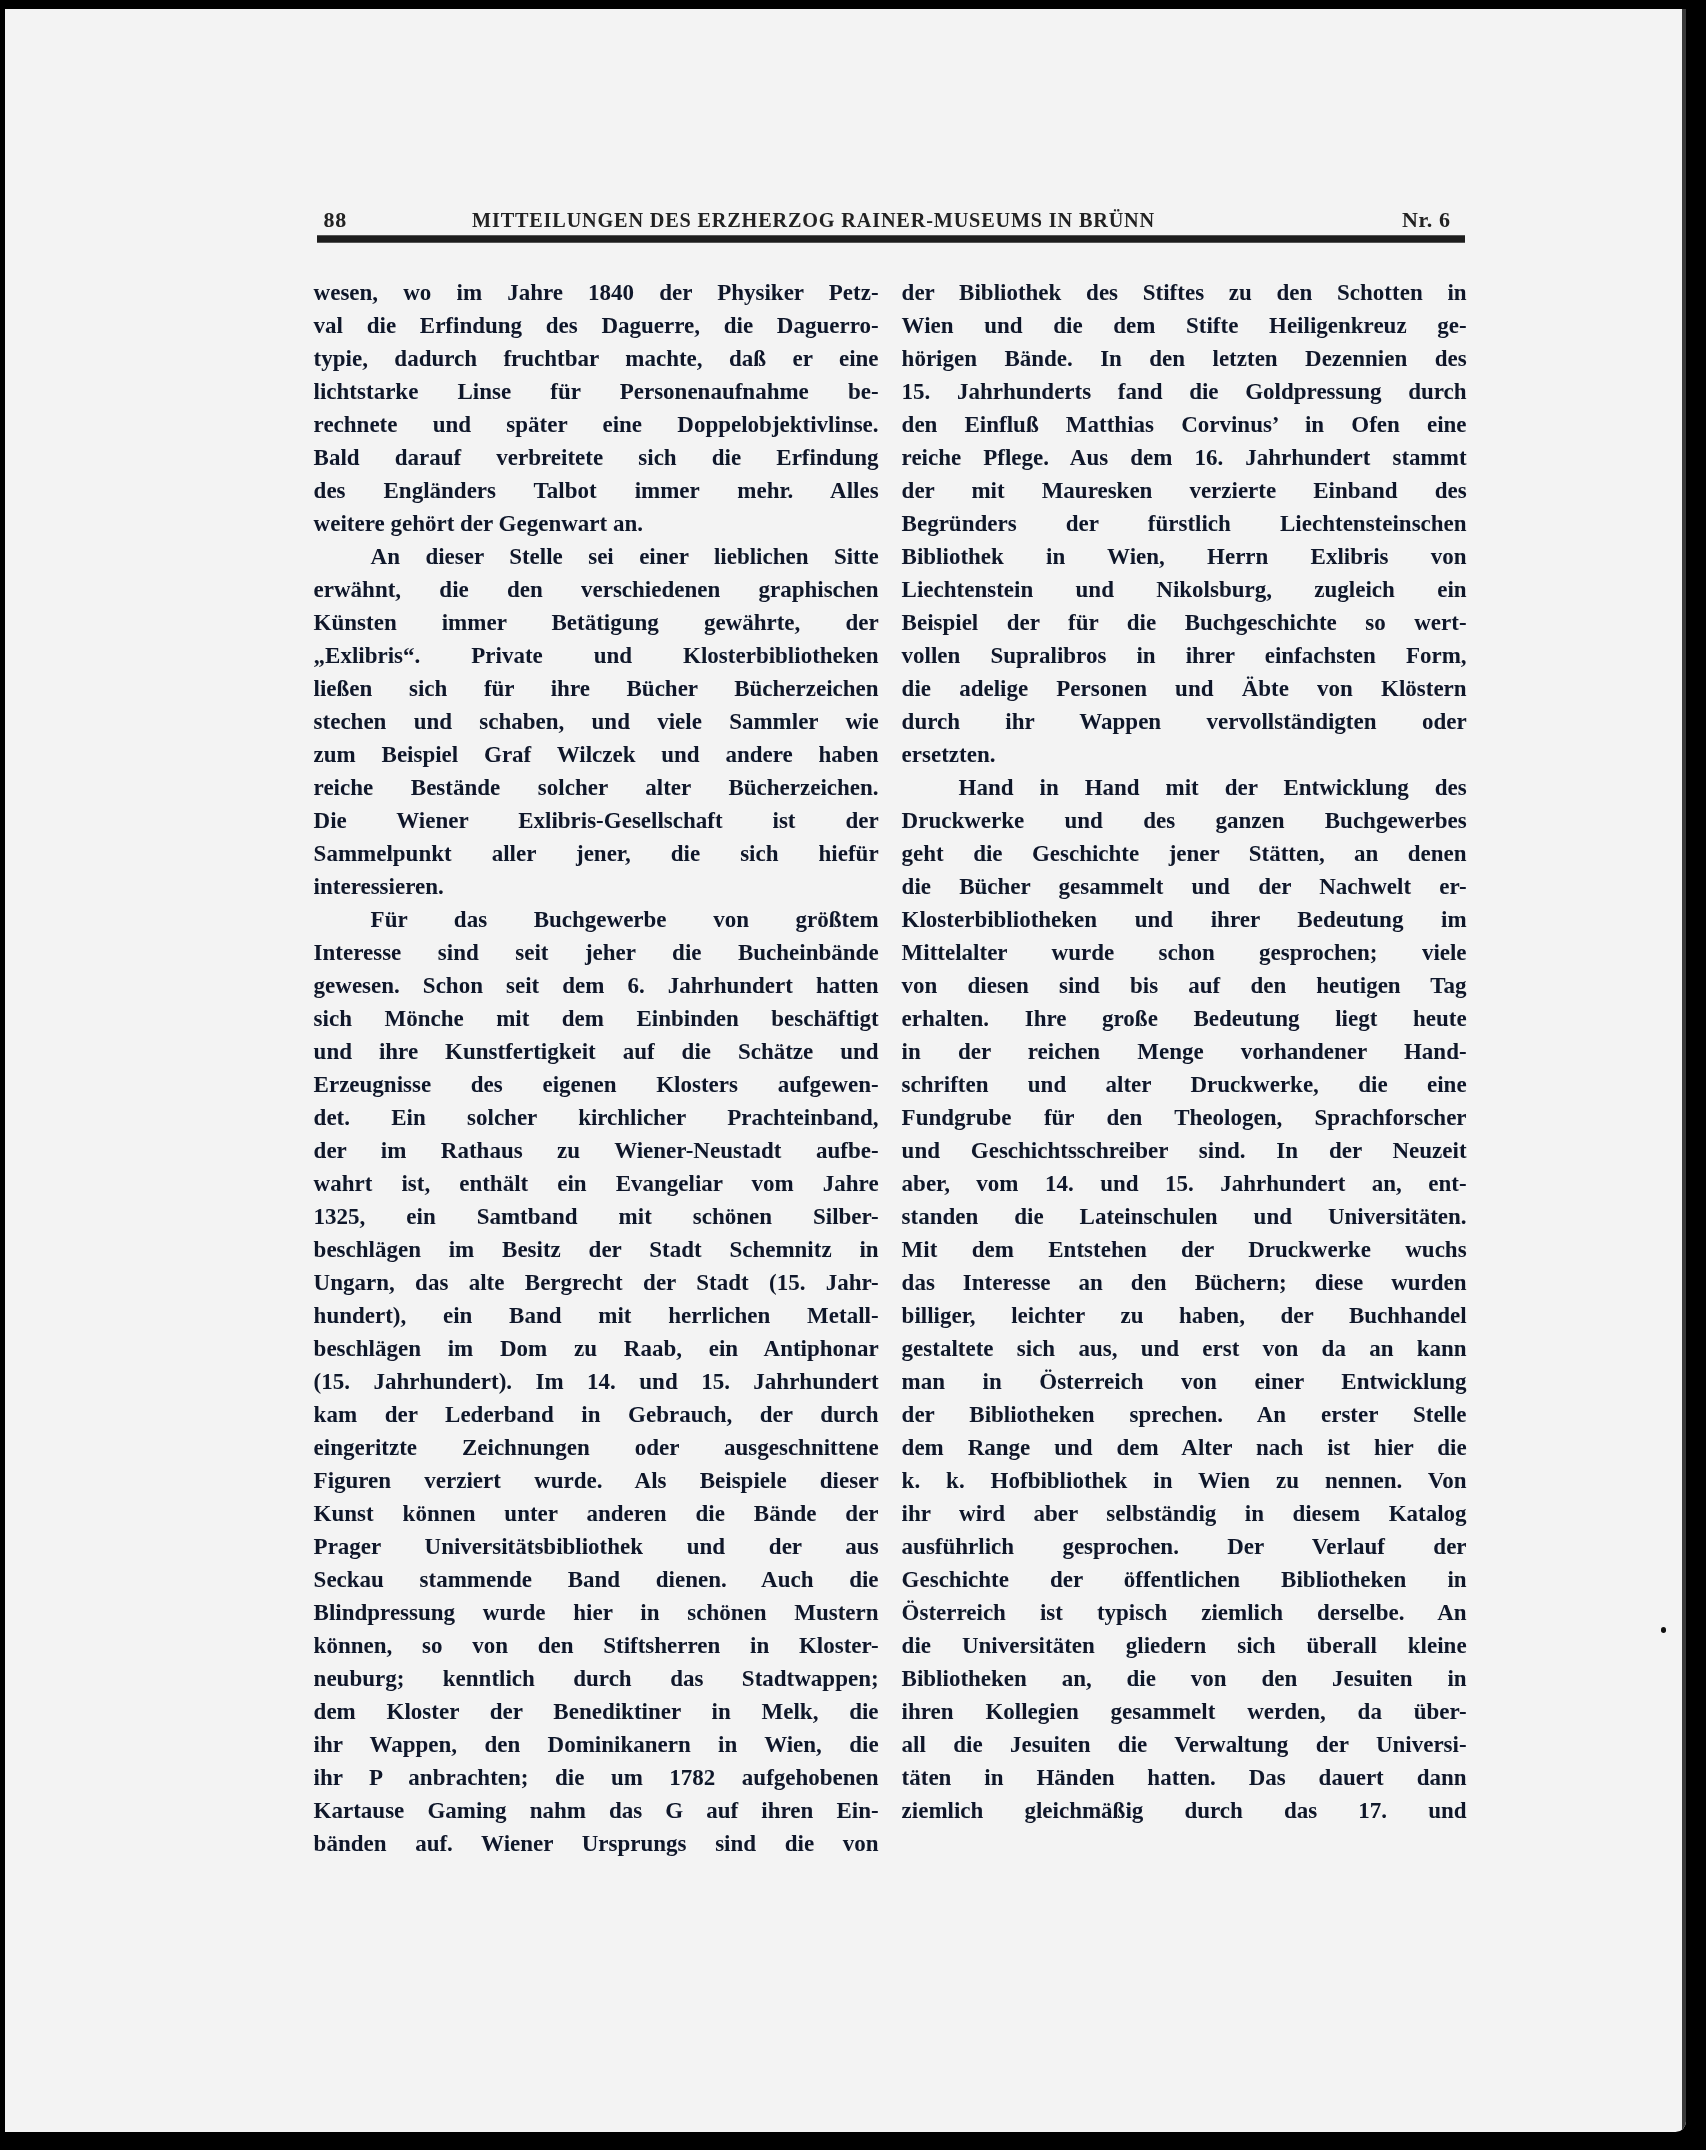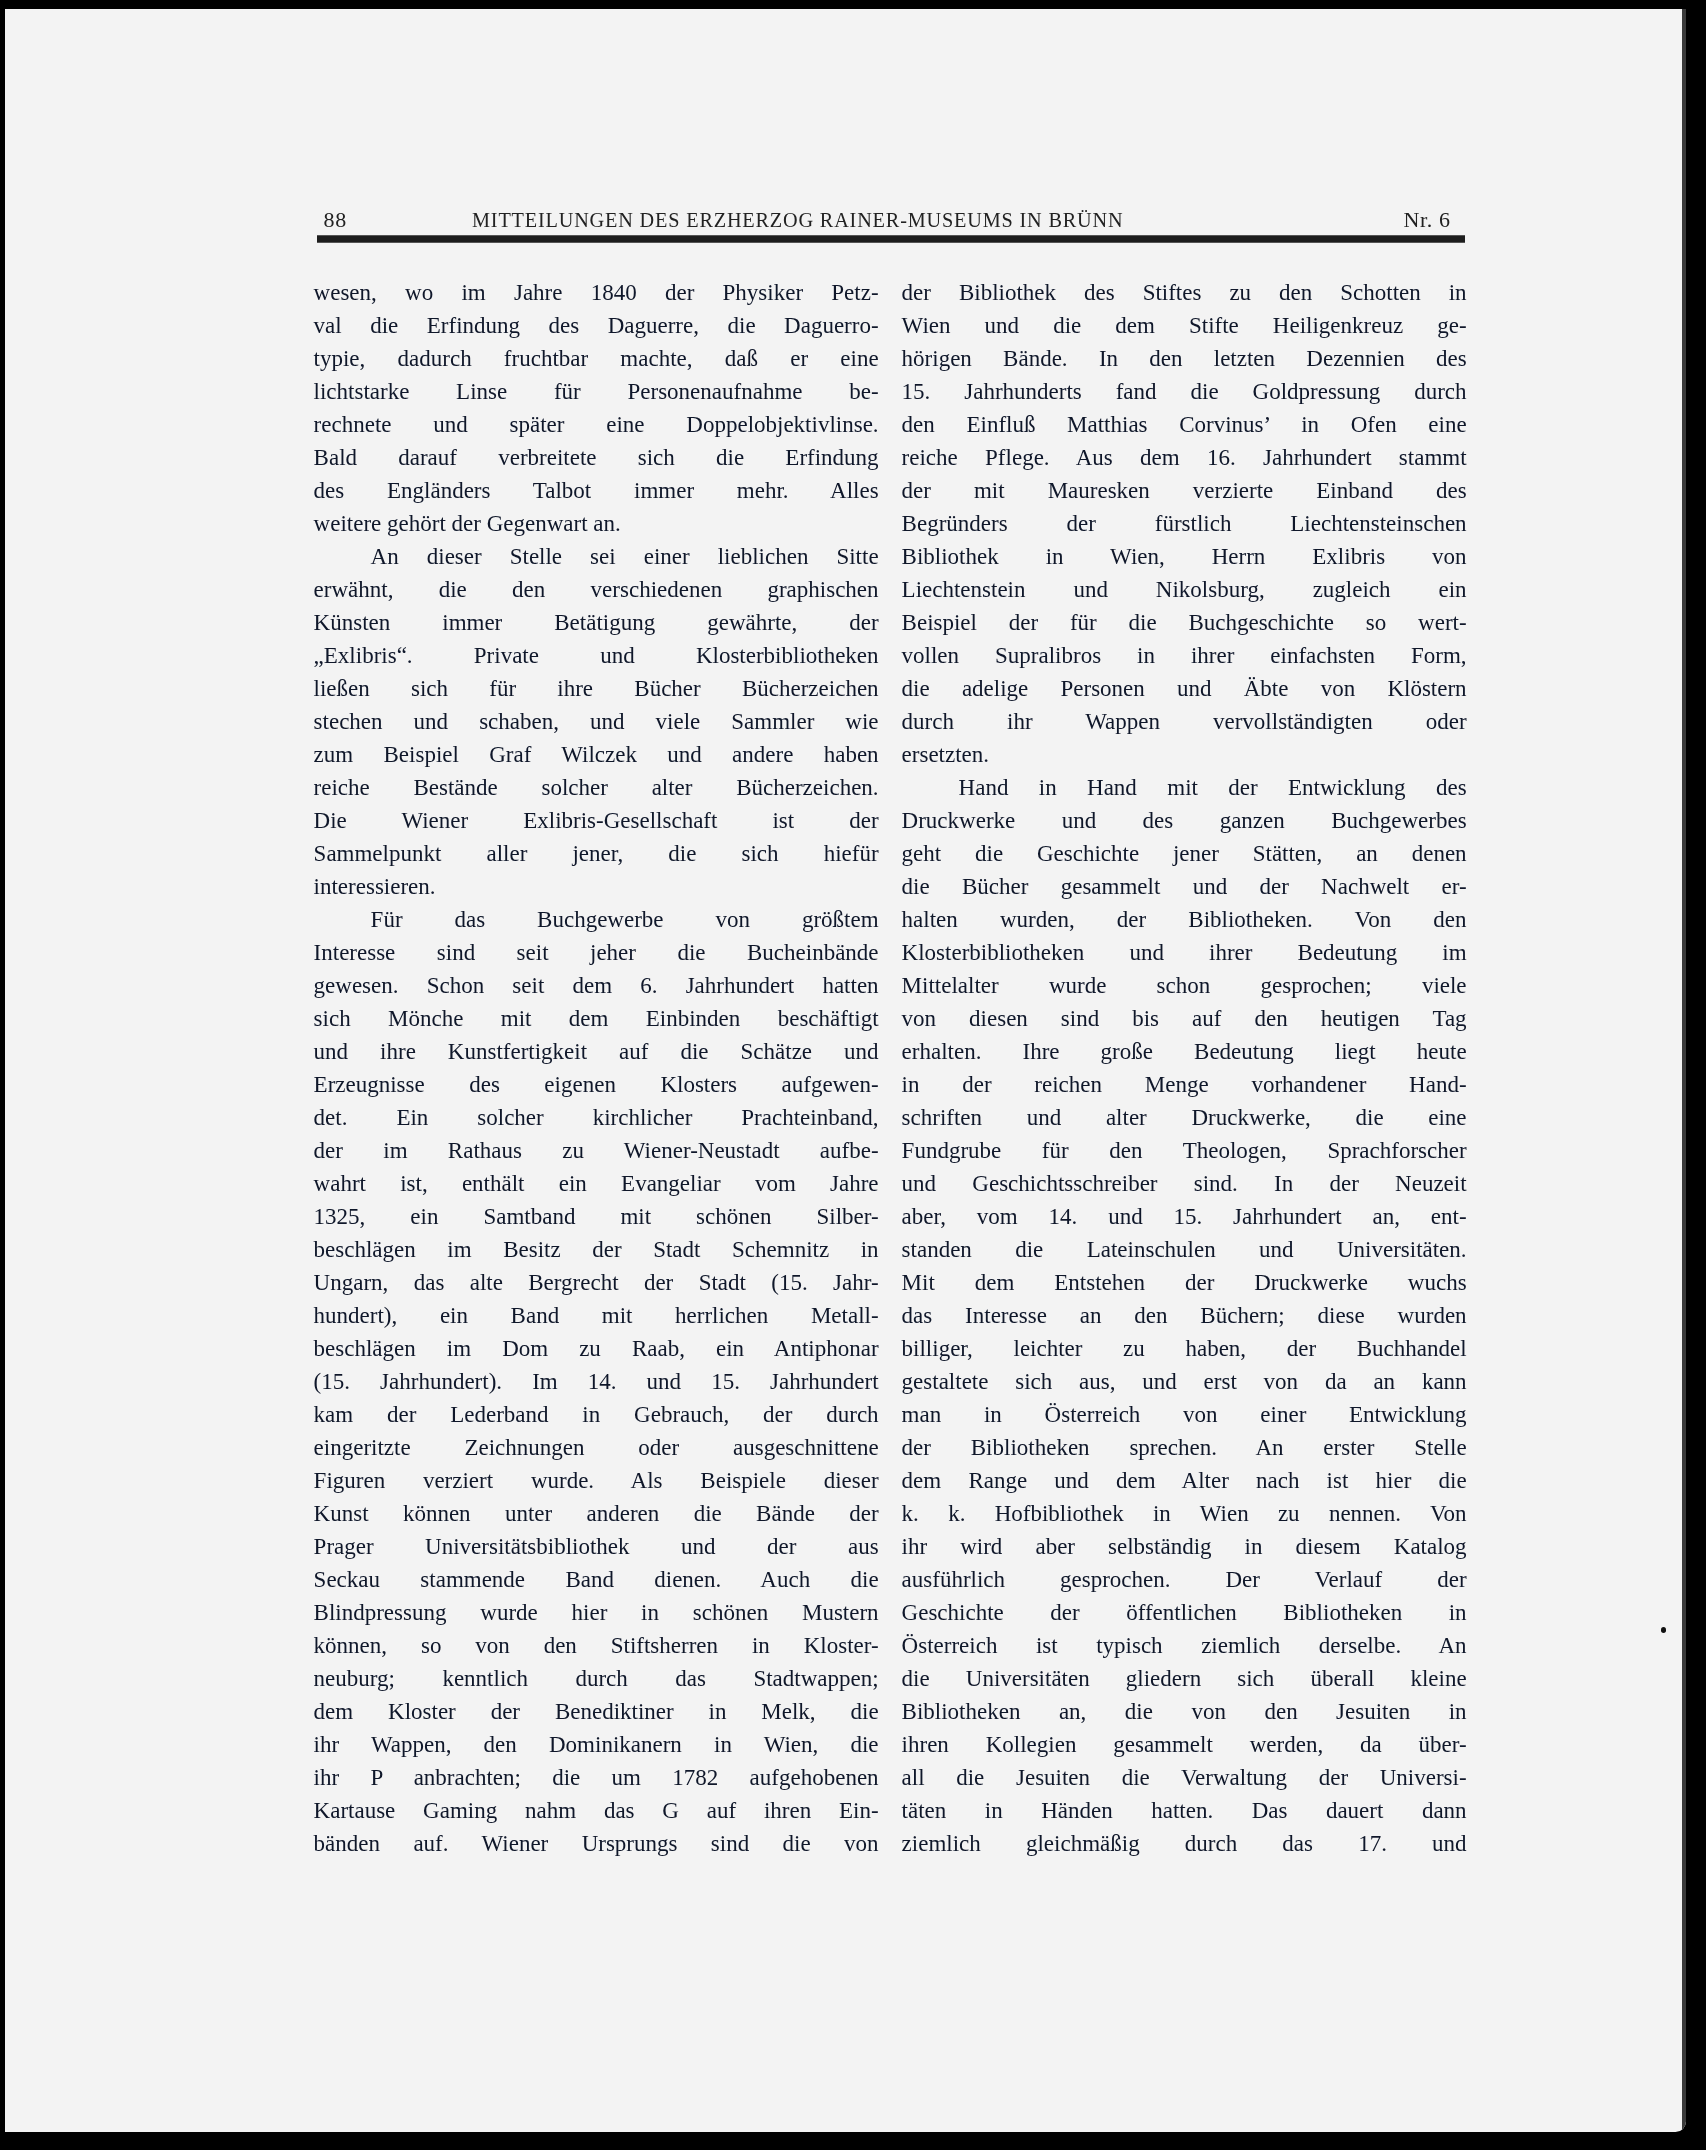--- a/index.html
+++ b/index.html
@@ -8,20 +8,21 @@
     background: #000;
     overflow: hidden;
   }
   .page {
     position: absolute;
     left: 4.6px; top: 9.2px;
     width: 1681px; height: 2123px;
     background: #f3f3f3;
     border-bottom-right-radius: 10.4px;
     overflow: hidden;
+    font-weight: bold;
   }
   .header {
     position: absolute;
     left: 312px; top: 194px;
     width: 1142px; height: 35px;
     font-family: "Liberation Serif", "DejaVu Serif", serif;
     font-size: 22px;
     color: #222;
     letter-spacing: 0.6px;
   }
@@ -144,21 +145,20 @@
       <span class="line">Liechtenstein und Nikolsburg, zugleich ein</span>
       <span class="line">Beispiel der für die Buchgeschichte so wert-</span>
       <span class="line">vollen Supralibros in ihrer einfachsten Form,</span>
       <span class="line">die adelige Personen und Äbte von Klöstern</span>
       <span class="line">durch ihr Wappen vervollständigten oder</span>
       <span class="line last">ersetzten.</span>
       <span class="line indent">Hand in Hand mit der Entwicklung des</span>
       <span class="line">Druckwerke und des ganzen Buchgewerbes</span>
       <span class="line">geht die Geschichte jener Stätten, an denen</span>
       <span class="line">die Bücher gesammelt und der Nachwelt er-</span>
-      <span class="line">halten wurden, der Bibliotheken. Von den</span>
       <span class="line">Klosterbibliotheken und ihrer Bedeutung im</span>
       <span class="line">Mittelalter wurde schon gesprochen; viele</span>
       <span class="line">von diesen sind bis auf den heutigen Tag</span>
       <span class="line">erhalten. Ihre große Bedeutung liegt heute</span>
       <span class="line">in der reichen Menge vorhandener Hand-</span>
       <span class="line">schriften und alter Druckwerke, die eine</span>
       <span class="line">Fundgrube für den Theologen, Sprachforscher</span>
       <span class="line">und Geschichtsschreiber sind. In der Neuzeit</span>
       <span class="line">aber, vom 14. und 15. Jahrhundert an, ent-</span>
       <span class="line">standen die Lateinschulen und Universitäten.</span>

